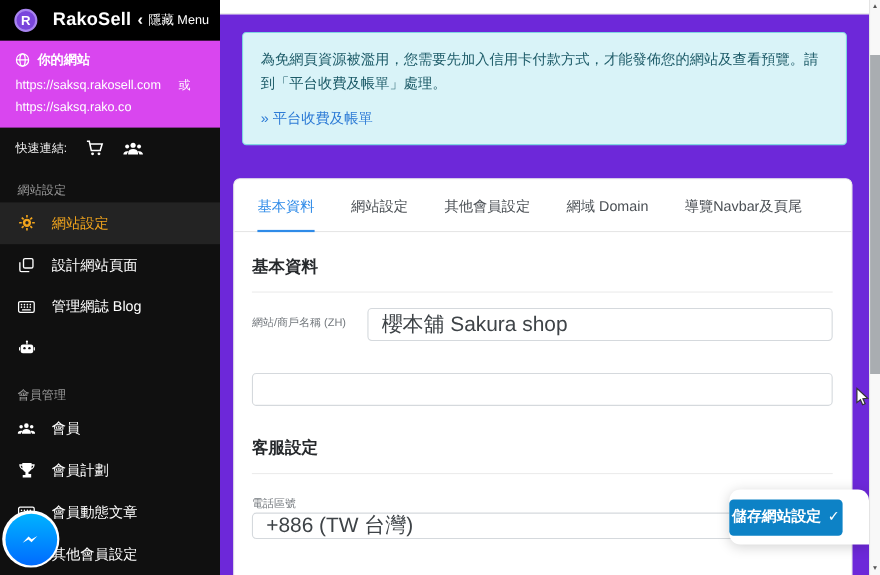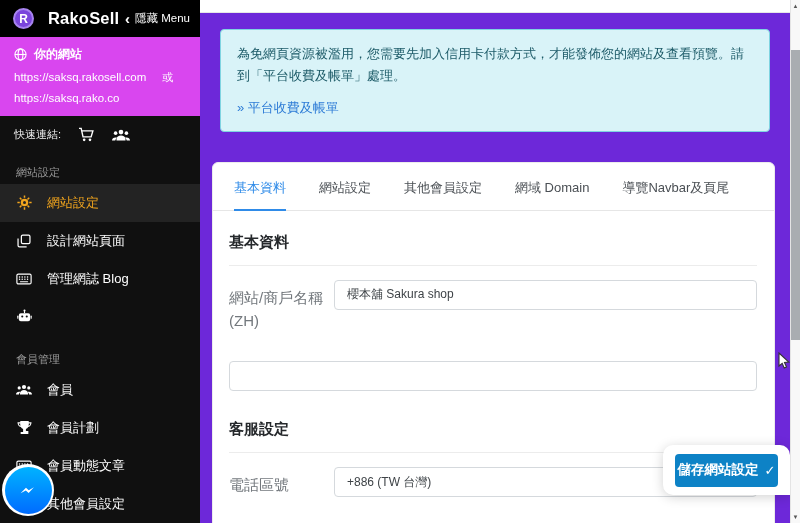--- a/index.html
+++ b/index.html
@@ -41,26 +41,26 @@
 
   .card { margin:30px 25px 0 12px; background:#fff; border:1px solid #ececec; border-radius:6px; height:420px; overflow:hidden; }
   .tabs { display:flex; gap:33px; padding:0 21px; border-bottom:1px solid #e6e6e6; }
   .tab { padding:16px 0 12px; font-size:13px; color:#4a4f54; cursor:pointer; border-bottom:2px solid transparent; margin-bottom:-1px; }
   .tab.active { color:#2f8be8; border-bottom-color:#2f8be8; }
 
   .card-body { padding:22px 17px 0 16px; }
   .section-head { font-size:15px; font-weight:700; color:#26292c; border-bottom:1px solid #ececec; padding-bottom:13px; margin-bottom:14px; }
   .section-head.second { margin-top:22px; }
   .form-row { display:flex; margin-bottom:29px; }
-  .form-row.tight { margin-bottom:16px; }
-  .form-label { width:95px; flex:none; font-size:15px; color:#73787d; line-height:1.55; padding-top:6px; margin-right:10px; }
-  .form-input { flex:1; height:30px; border:1px solid #d5d9dd; border-radius:4px; padding:0 12px; font-size:12px; color:#3e4347; background:#fff; outline:none; min-width:0; }
-
-  
-  .save-panel { position:absolute; right:10px; top:445px; width:127px; height:50px; background:#fff; border-radius:10px 10px 0 10px; box-shadow:0 2px 12px rgba(0,0,0,.18); z-index:40; display:flex; align-items:center; justify-content:center; }
+  .form-row.tight { margin-bottom:16px;flex-direction:column; }
+  .form-label { width:95px; flex:none; font-size:10px; color:#73787d; line-height:1.55; padding-top:6px; margin-right:10px; }
+  .form-input { flex:1; height:30px; border:1px solid #d5d9dd; border-radius:4px; padding:0 12px; font-size:19px; color:#3e4347; background:#fff; outline:none; min-width:0; }
+
+  
+  .save-panel { position:absolute; right:10px; top:445px; width:127px; height:50px; background:#fff; border-radius:10px 10px 0 10px; box-shadow:0 2px 12px rgba(0,0,0,.18); z-index:40; display:flex; align-items:center; }
   .save-btn { background:#0d82c6; color:#fff; border:none; border-radius:4px; width:103px; height:33px; font-size:13.5px; font-weight:700; font-family:inherit; display:flex; align-items:center; justify-content:center; gap:6px; cursor:pointer; }
   .save-btn .check { font-size:13px; font-weight:700; }
 
   
   .messenger { position:absolute; left:2px; top:464px; width:52px; height:52px; border-radius:50%; background:#fff; display:flex; align-items:center; justify-content:center; z-index:45; cursor:pointer; }
   .messenger-inner { width:47px; height:47px; border-radius:50%; background:linear-gradient(180deg,#00b3ff 0%,#006bff 100%); display:flex; align-items:center; justify-content:center; }
 
   
   .scrollbar { position:absolute; right:0; top:0; width:10px; height:523px; background:#f8f8f8; border-left:1px solid #e4e4e4; z-index:50; }
   .sb-arrow { position:absolute; left:0; right:0; text-align:center; font-size:6px; color:#555; line-height:10px; cursor:pointer; }

